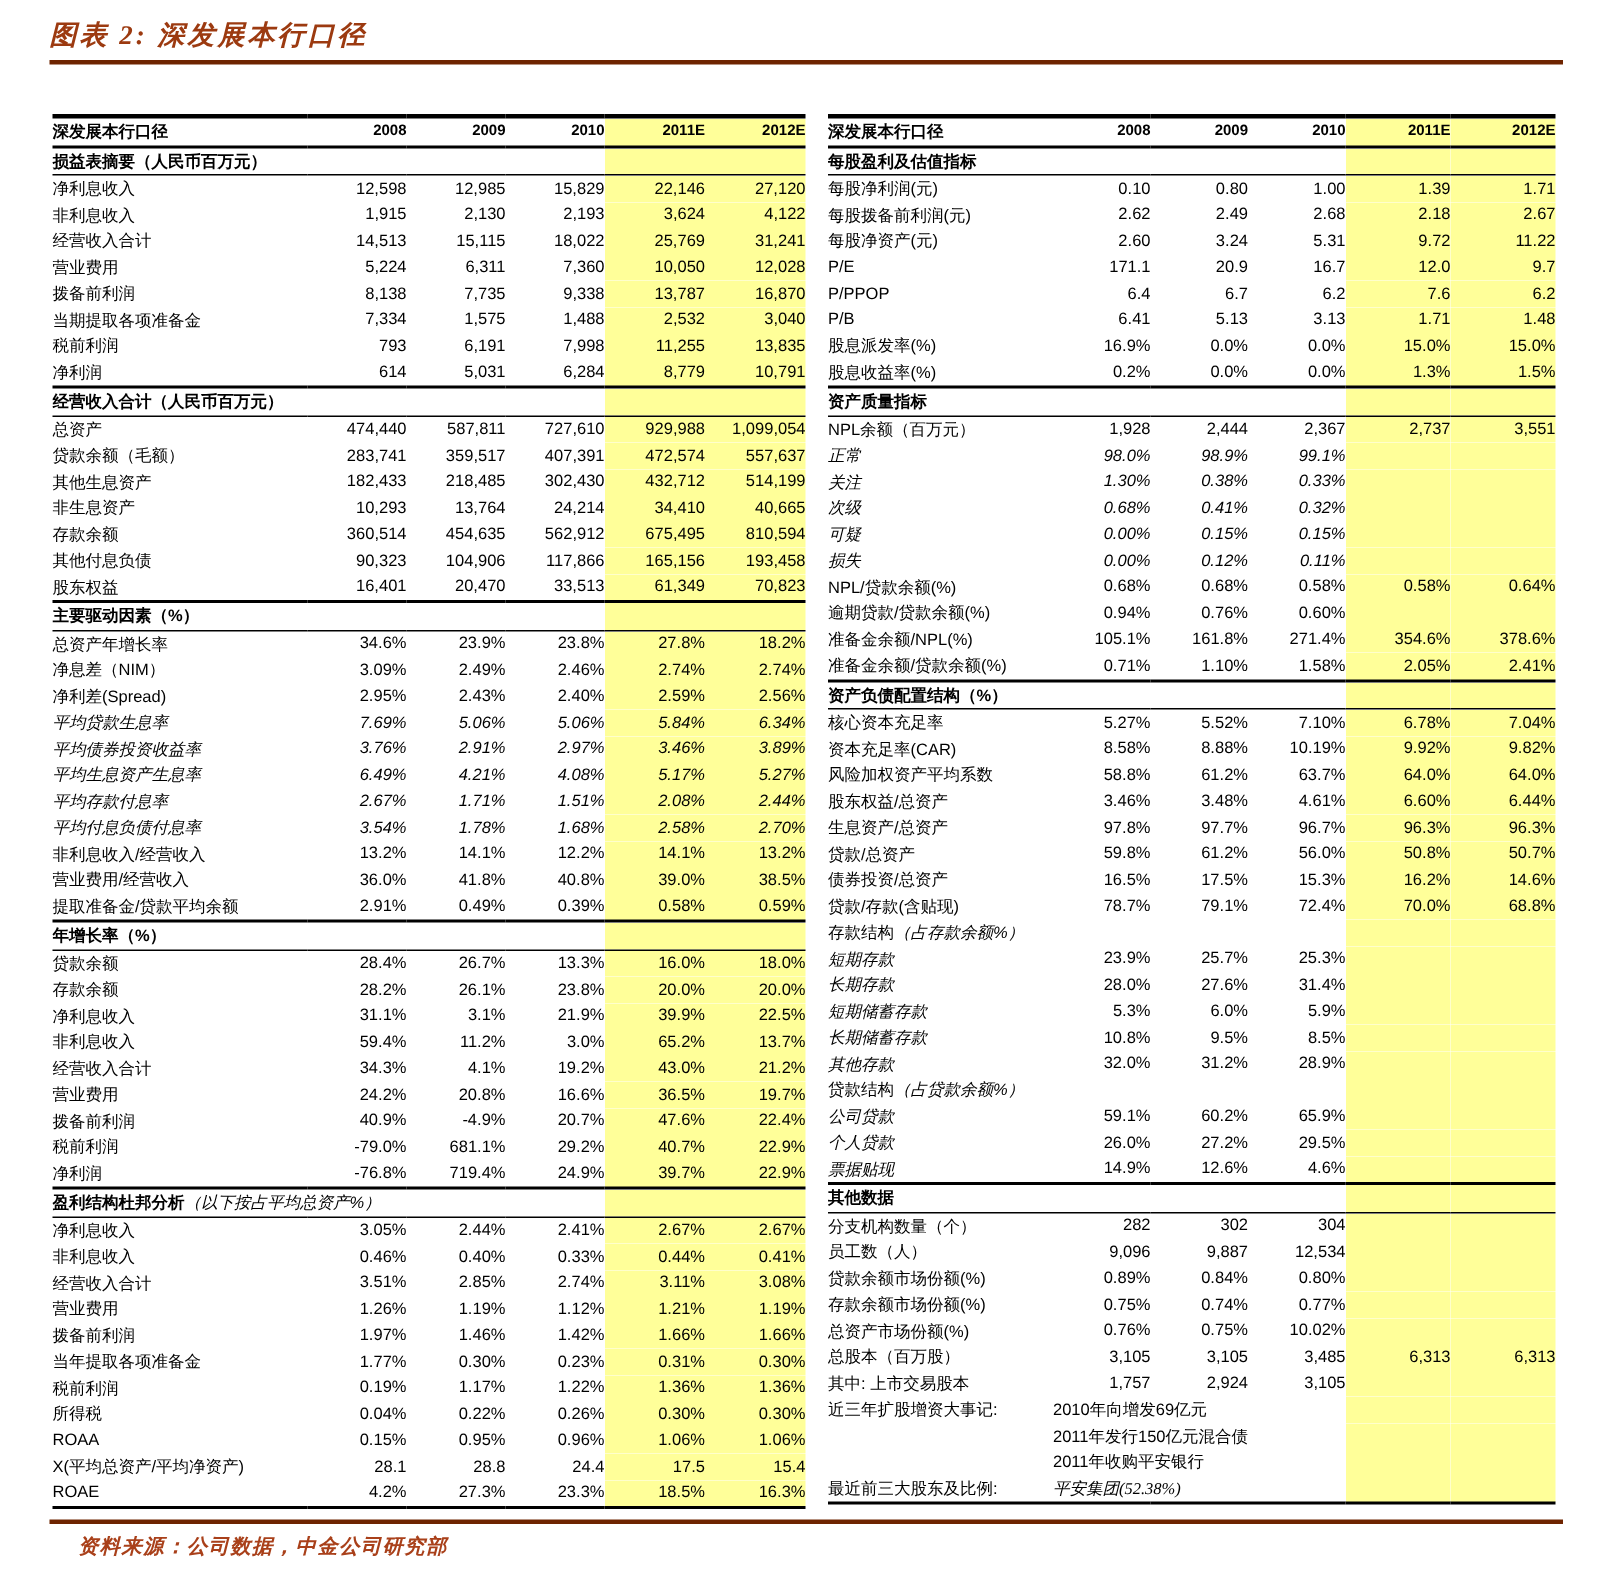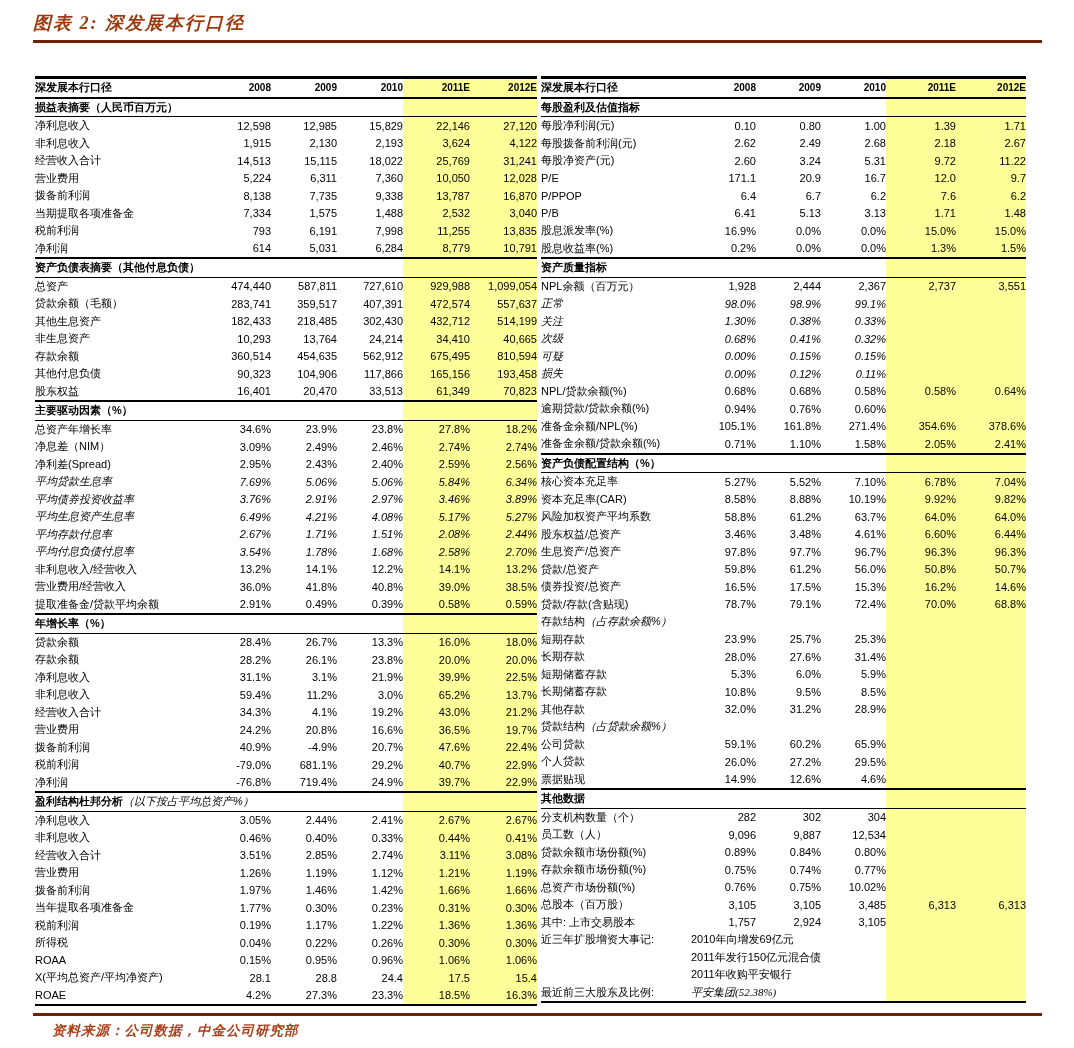--- a/index.html
+++ b/index.html
@@ -13,37 +13,37 @@
     font-family:"Liberation Serif", serif;font-weight:bold;font-style:italic;
     font-size:18px;letter-spacing:2px;color:#9C3A10;
   }
   .title-rule{position:absolute;left:33px;top:40px;width:1009px;height:3px;background:#6E2400;}
   .bottom-rule{position:absolute;left:33px;top:1013px;width:1009px;height:3px;background:#6E2400;}
   .source-line{
     position:absolute;left:36px;top:1022px;
     font-family:"Liberation Serif", serif;font-weight:bold;font-style:italic;
     font-size:13.5px;letter-spacing:1px;color:#A9401A;margin-left:16px;
   }
-  .tables{position:absolute;left:35px;top:76px;display:flex;gap:4px;align-items:flex-start;}
+  .tables{position:absolute;left:35px;top:76px;display:flex;gap:15px;align-items:flex-start;}
   table.fin{border-collapse:collapse;table-layout:fixed;font-size:11px;}
   table.fin td, table.fin th{
     height:17.5px;padding:0;vertical-align:middle;white-space:nowrap;overflow:hidden;
     font-weight:normal;
   }
   .lbl{text-align:left;padding-left:1px;}
   .num{text-align:right;padding-right:4px;}
   tr.head th{border-top:3px solid #000;border-bottom:2px solid #000;}
   tr.head th.lbl{font-weight:bold;}
   tr.head th.num{font-weight:bold;font-size:10px;}
   tr.secrow td{border-top:2px solid #000;border-bottom:1px solid #000;}
   tr.secrow td.sec{font-weight:bold;}
   td.sec i, td.subh i{font-weight:normal;}
   .hl{background:#FFFF99;}
   tr.lastrow td{border-bottom:2px solid #000;}
-  .ind{padding-left:22px;}
+  .ind{padding-left:22px;font-style:italic;}
   tr.it td{font-style:italic;}
   td.spanv{text-align:left;padding-left:4px;}
   td.kai{font-family:"Liberation Serif", serif;font-style:italic;}
 </style>
 </head>
 <body>
 
 <div class="page">
   <div class="fig-title">图表 2: 深发展本行口径</div>
   <div class="title-rule"></div>
@@ -130,21 +130,21 @@
             </tr>
             <tr>
               <td class="lbl">净利润</td>
               <td class="num">614</td>
               <td class="num">5,031</td>
               <td class="num">6,284</td>
               <td class="num hl">8,779</td>
               <td class="num hl">10,791</td>
             </tr>
             <tr class="secrow">
-              <td class="lbl sec" colspan="4">资产负债表摘要（其他付息负债）</td>
+              <td class="lbl sec" colspan="4">经营收入合计（人民币百万元）</td>
               <td class="hl"></td>
               <td class="hl"></td>
             </tr>
             <tr>
               <td class="lbl">总资产</td>
               <td class="num">474,440</td>
               <td class="num">587,811</td>
               <td class="num">727,610</td>
               <td class="num hl">929,988</td>
               <td class="num hl">1,099,054</td>

